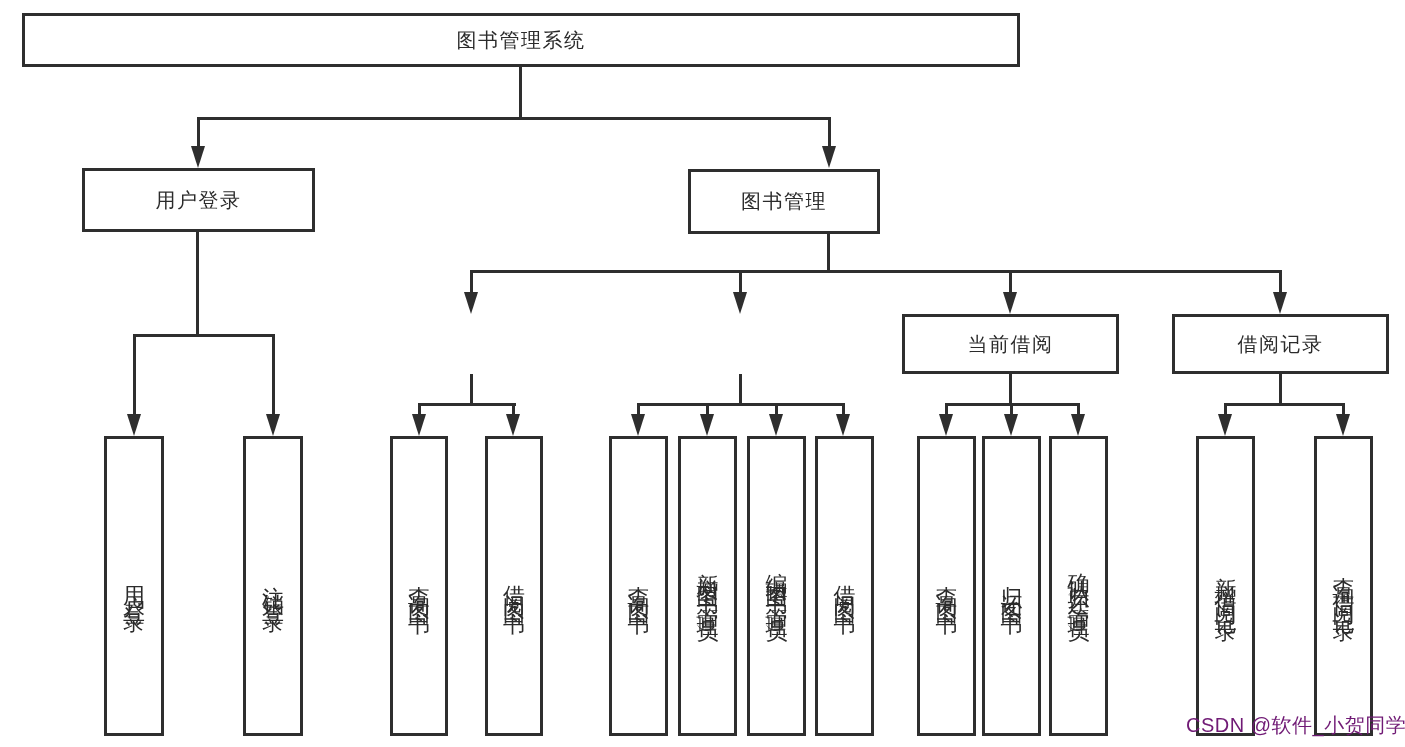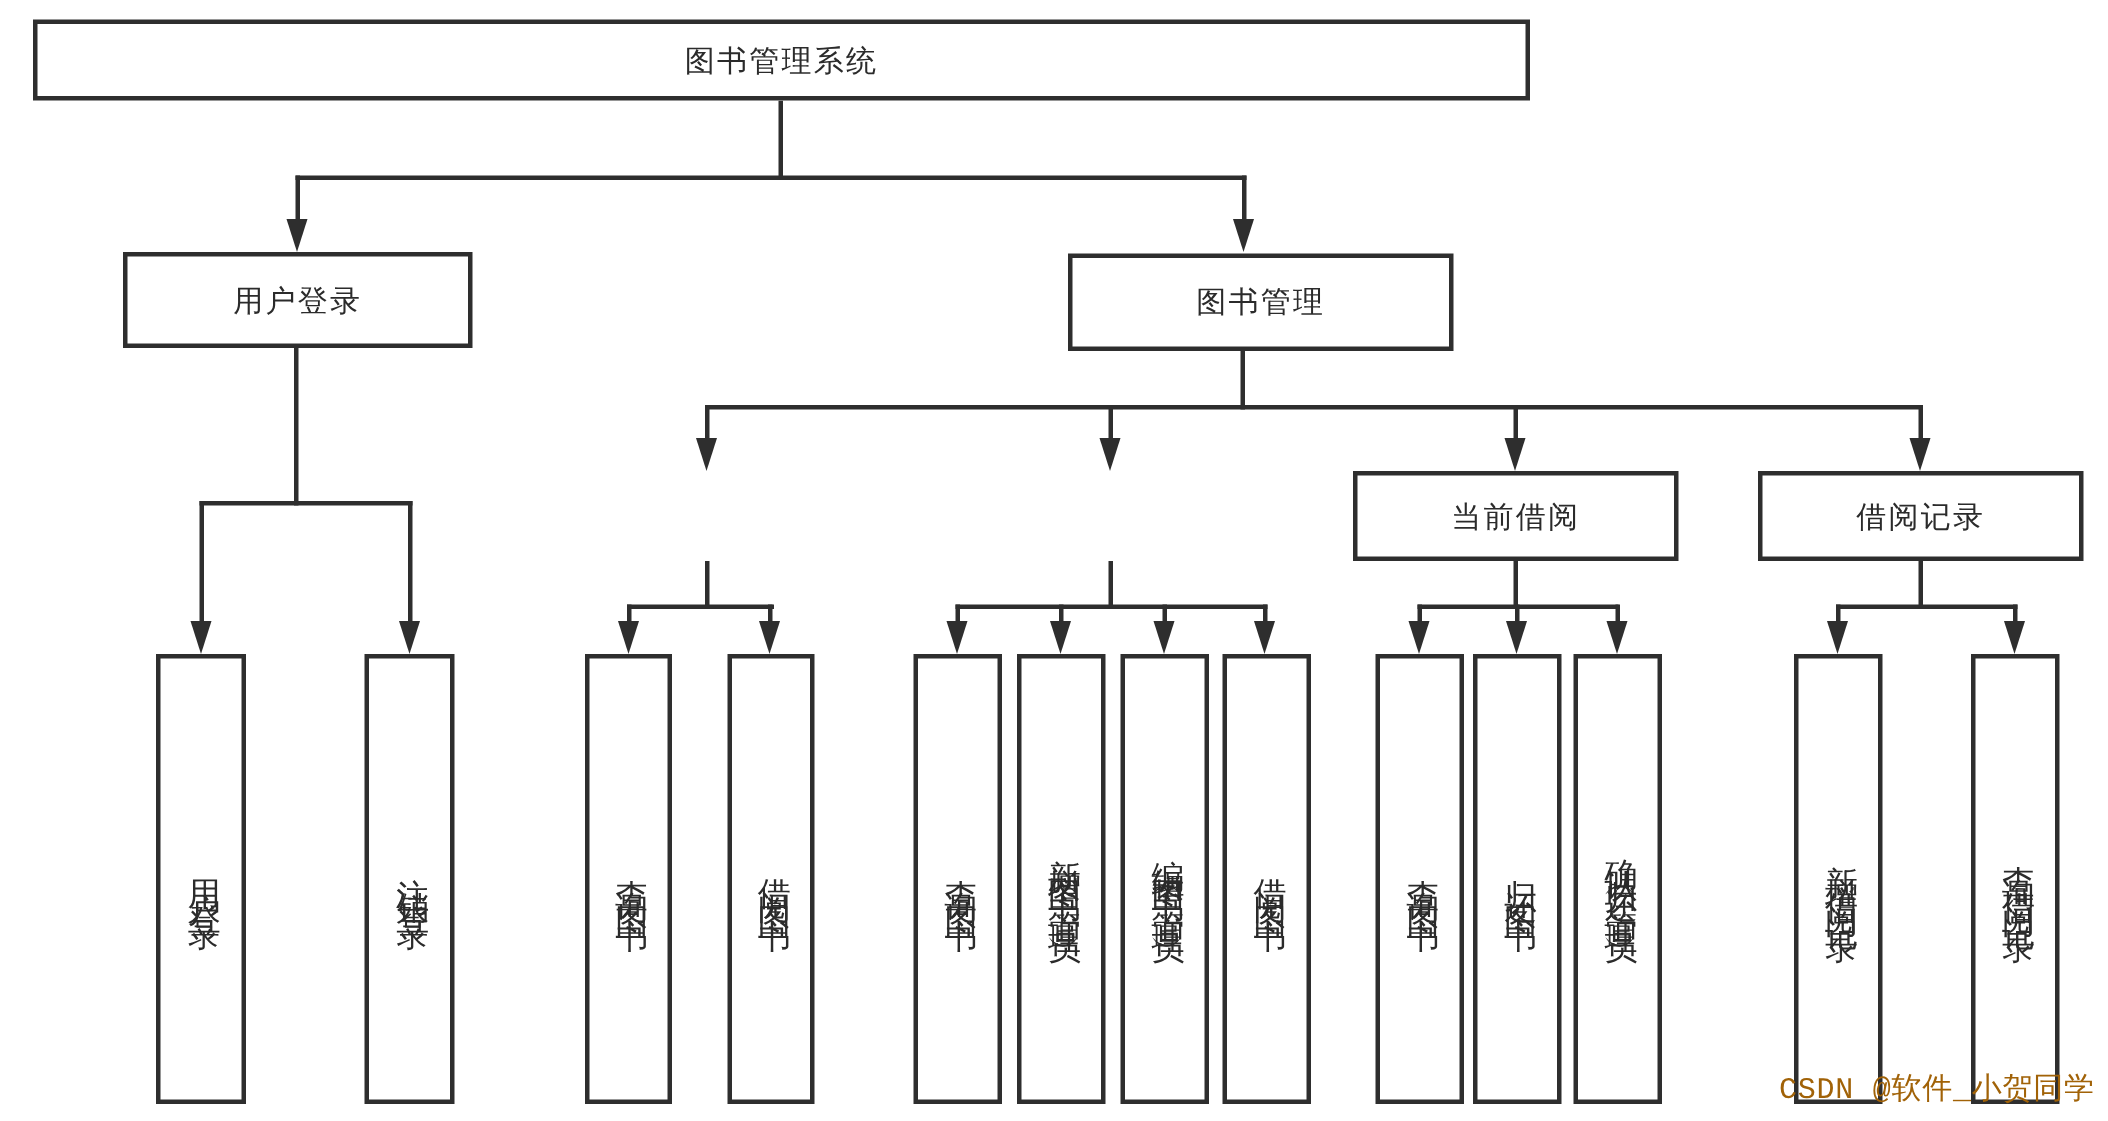--- a/index.html
+++ b/index.html
@@ -1,18 +1,18 @@
 <!DOCTYPE html>
 <html lang="zh"><head>
 <meta charset="utf-8">
 <style>
   html,body{margin:0;padding:0;background:#ffffff;}
   .canvas{
     position:relative;width:1405px;height:747px;background:#ffffff;
-    font-family:Liberation Mono, monospace;overflow:hidden;
+    font-family:Liberation Sans, sans-serif;overflow:hidden;
   }
   .hbox,.vbox{
     position:absolute;box-sizing:border-box;background:#ffffff;
     border:3px solid #2e2e2e;display:flex;align-items:center;justify-content:center;
     color:#2b2b2b;z-index:2;
   }
   .hbox{font-size:20px;letter-spacing:1.5px;white-space:nowrap;}
   .vbox{top:436px;height:300px;overflow:hidden;}
   .vtext{
     writing-mode:vertical-rl;text-orientation:mixed;
@@ -20,21 +20,21 @@
   }
   .vtext.long{letter-spacing:7px;}
   .line{position:absolute;background:#2e2e2e;z-index:1;}
   .head{
     position:absolute;width:0;height:0;z-index:1;
     border-left:7px solid transparent;border-right:7px solid transparent;
     border-top:22px solid #2e2e2e;
   }
   .watermark{
     position:absolute;left:1186px;top:712px;font-size:20px;
-    color:#a16207;letter-spacing:0.5px;white-space:nowrap;z-index:5;
+    color:#701a75;letter-spacing:0.5px;white-space:nowrap;z-index:5;
   }
 </style>
 </head>
 <body>
 
 <div class="canvas">
 
   <div class="hbox" style="left:22px;top:13px;width:998px;height:54px">
     <span>图书管理系统</span>
   </div>
@@ -42,21 +42,21 @@
   <div class="line" style="left:519px;top:67px;width:3px;height:52px"></div>
   <div class="line" style="left:197px;top:117px;width:634px;height:3px"></div>
   <div class="line" style="left:197px;top:117px;width:3px;height:31px"></div>
   <div class="head" style="left:191px;top:146px"></div>
   <div class="line" style="left:828px;top:117px;width:3px;height:31px"></div>
   <div class="head" style="left:822px;top:146px"></div>
 
   <div class="hbox" style="left:82px;top:168px;width:233px;height:64px">
     <span>用户登录</span>
   </div>
-  <div class="hbox" style="left:712px;top:169px;width:257px;height:65px">
+  <div class="hbox" style="left:688px;top:169px;width:192px;height:65px">
     <span>图书管理</span>
   </div>
 
   <div class="line" style="left:196px;top:232px;width:3px;height:105px"></div>
   <div class="line" style="left:133px;top:334px;width:142px;height:3px"></div>
   <div class="line" style="left:133px;top:334px;width:3px;height:82px"></div>
   <div class="head" style="left:127px;top:414px"></div>
   <div class="line" style="left:272px;top:334px;width:3px;height:82px"></div>
   <div class="head" style="left:266px;top:414px"></div>
 

